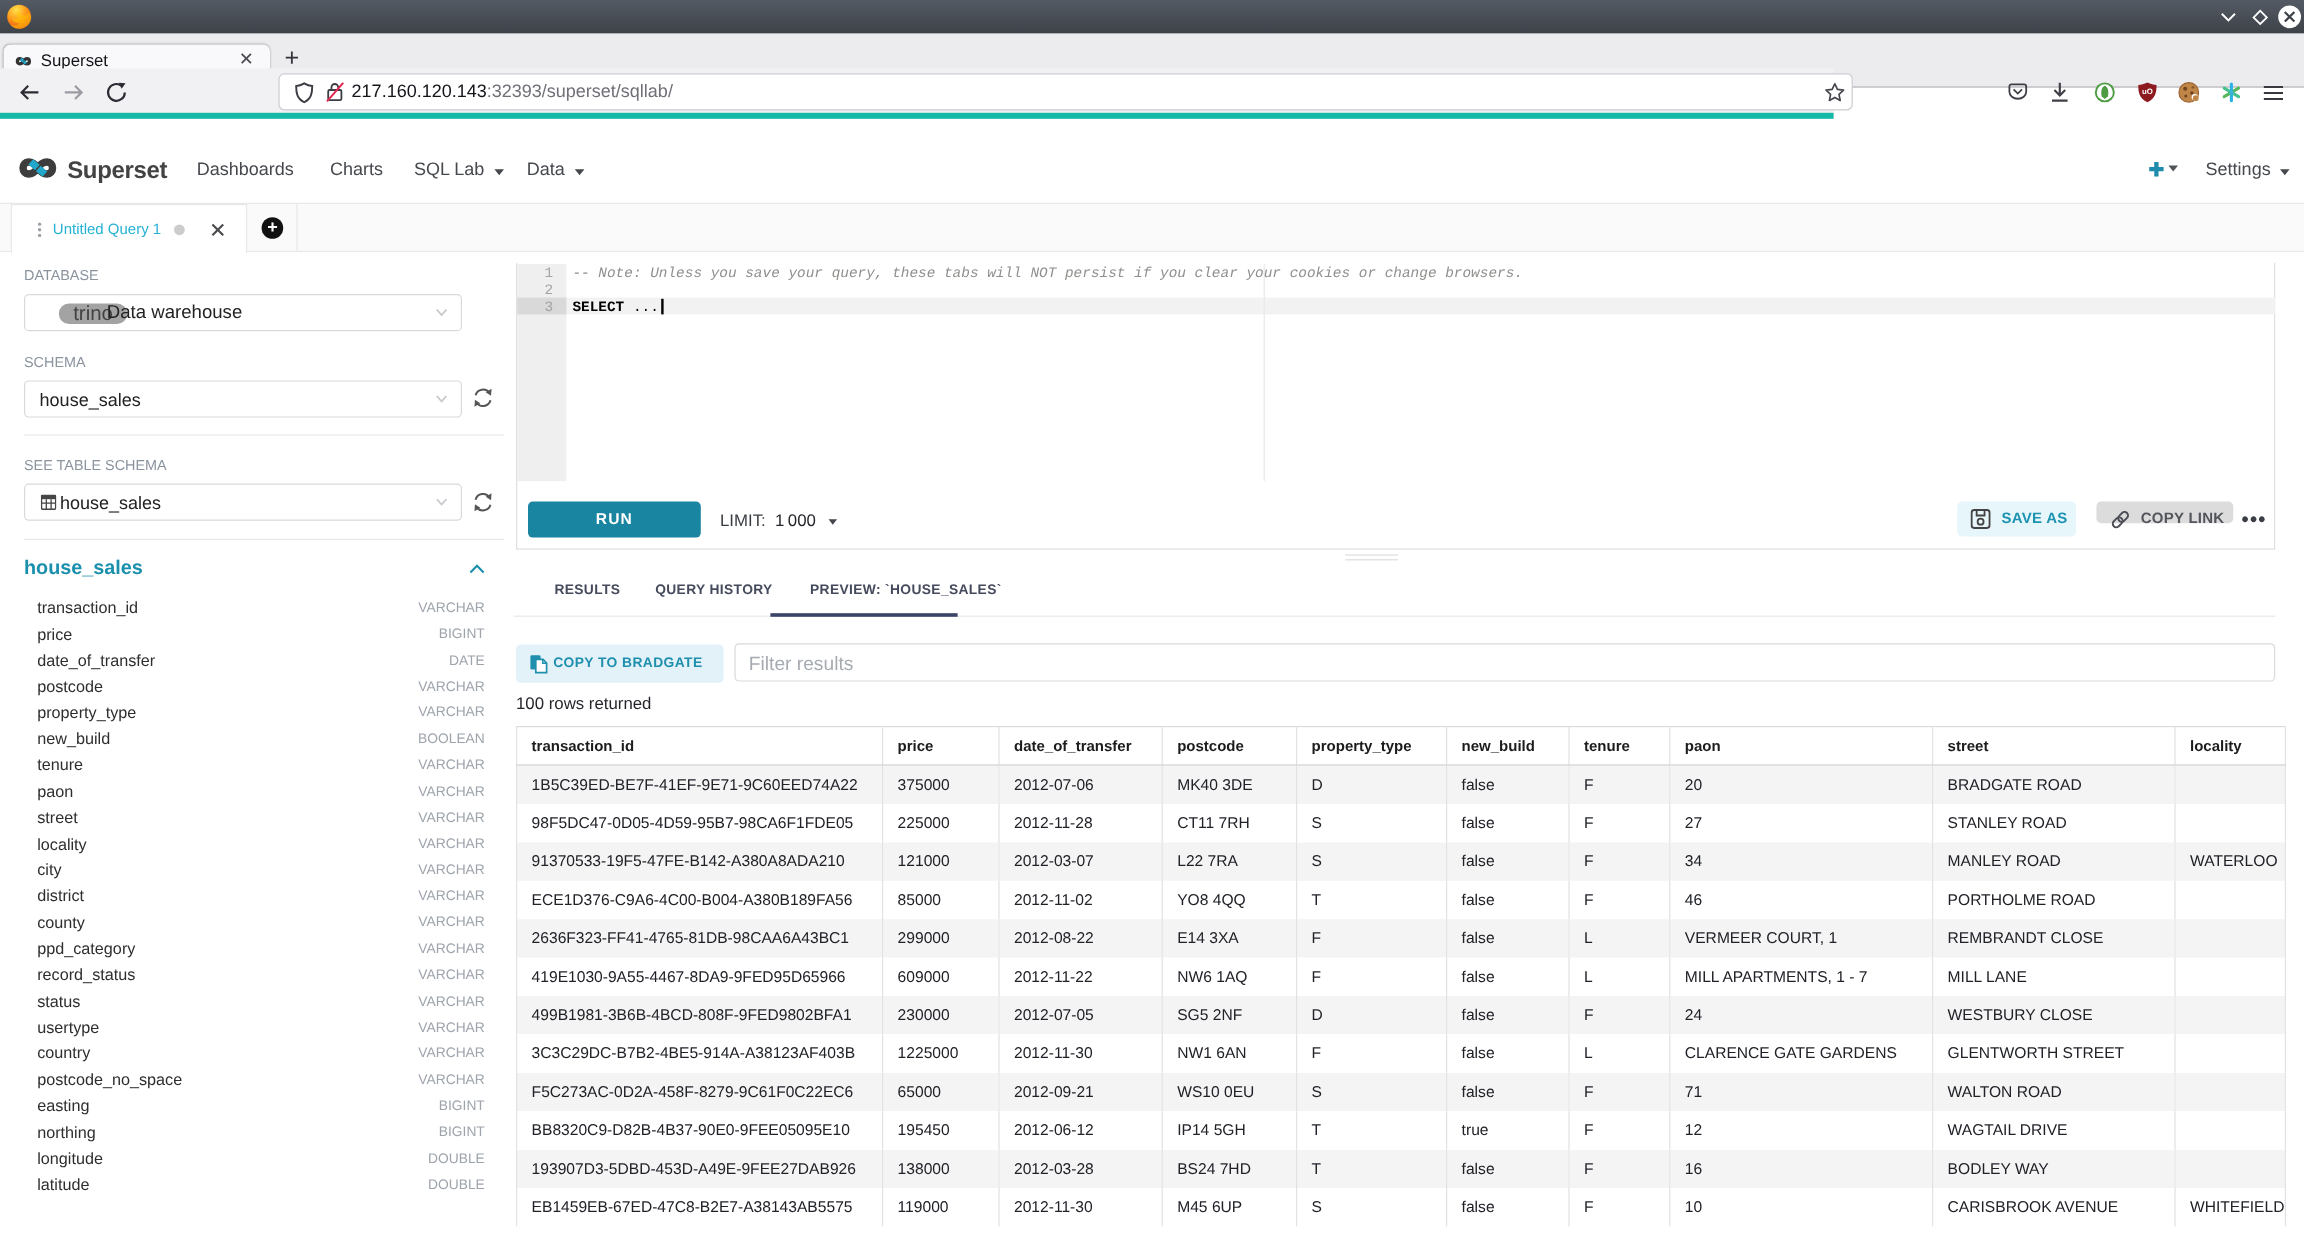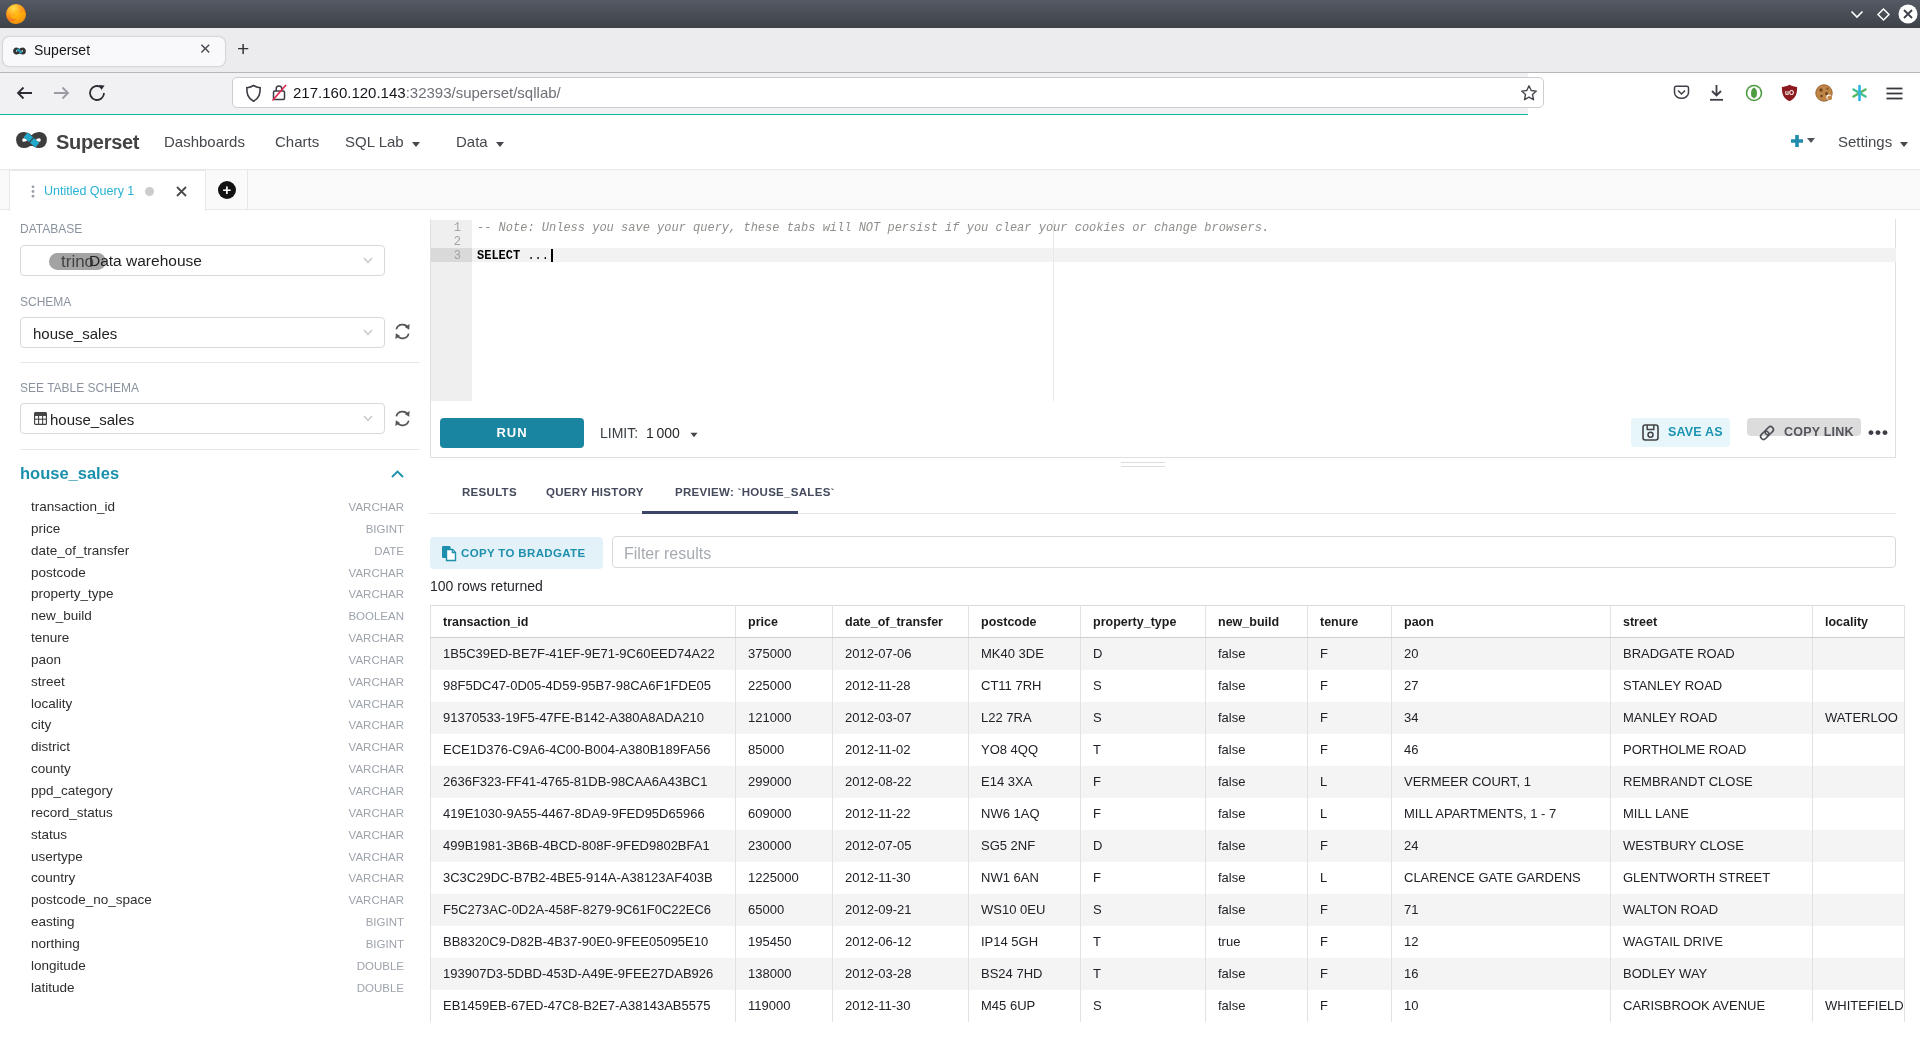--- a/index.html
+++ b/index.html
@@ -8,21 +8,21 @@
 .abs { position:absolute; }
 
 
 #titlebar { left:0; top:0; width:1920px; height:28px; background:linear-gradient(#545a63,#3d4249); }
 #titletext { left:0; top:5px; width:1920px; text-align:center; color:#fbfbfe; font-size:14px; }
 #tabstrip { left:0; top:28px; width:1920px; height:45px; background:#ececee; border-bottom:1px solid #b6b7bb; }
 #btab { left:3px; top:9px; width:222px; height:29px; background:#f9f9fb; border-radius:6px; box-shadow:0 0 2px rgba(0,0,0,.35); }
 #btab-title { left:31px; top:5px; font-size:14px; color:#15141a; }
 #btab-x { left:196px; top:3px; font-size:15px; color:#4a4a52; }
 #bplus { left:237px; top:9px; font-size:21px; color:#33343a; font-weight:400; }
-#urlrow { left:0; top:73px; width:1528px; height:42px; background:#f1f1f3; border-bottom:1px solid #14b8a6; }
+#urlrow { left:0; top:57px; width:1528px; height:42px; background:#f1f1f3; border-bottom:5px solid #14b8a6; }
 #urlfield { left:232px; top:4px; width:1312px; height:31px; background:#fff; border:1px solid #ccccd2; border-radius:5px; }
 #urltext { left:293px; top:11px; font-size:15px; color:#15141a; }
 #urltext span { color:#6f6f78; }
 
 
 #navbar { left:0; top:115px; width:1920px; height:54px; background:#fff; }
 .navitem { top:18px; font-size:15px; color:#45484d; }
 #sslogotext { left:56px; top:16px; font-size:20px; font-weight:bold; color:#434343; letter-spacing:-0.3px; }
 .caret { width:0; height:0; border-left:4.5px solid transparent; border-right:4.5px solid transparent; border-top:5px solid #45484d; display:inline-block; }
 
@@ -188,21 +188,21 @@
 
   <div class="abs" id="navbar">
     <svg class="abs" style="left:11px; top:14px;" width="41" height="22" viewBox="0 0 41 22">
       <path d="M8.2,11 C8.2,4.4 16.2,4.4 20.5,11 C24.8,17.6 32.8,17.6 32.8,11 C32.8,4.4 24.8,4.4 20.5,11 C16.2,17.6 8.2,17.6 8.2,11 Z" fill="none" stroke="#3d3d3d" stroke-width="6.2"></path>
       <path d="M14.6,5.9 L20.1,10.6 M20.9,11.4 L26.4,16.1" stroke="#20a7c9" stroke-width="6"></path>
     </svg>
     <div class="abs" id="sslogotext">Superset</div>
     <div class="abs navitem" style="left:164px;">Dashboards</div>
     <div class="abs navitem" style="left:275px;">Charts</div>
     <div class="abs navitem" style="left:345px;">SQL Lab <span class="caret" style="margin-left:4px;"></span></div>
-    <div class="abs navitem" style="left:456px;">Data <span class="caret" style="margin-left:4px;"></span></div>
+    <div class="abs navitem" style="left:439px;">Data <span class="caret" style="margin-left:4px;"></span></div>
     <svg class="abs" style="left:1790px; top:19px;" width="14" height="14" viewBox="0 0 14 14">
         <path d="M7 1 V13 M1 7 H13" stroke="#1f8cab" stroke-width="3.6"></path>
       </svg>
     <span class="abs caret" style="left:1807px; top:23px; border-top-color:#515459;"></span>
     <div class="abs navitem" style="left:1838px;">Settings <span class="caret" style="margin-left:4px;"></span></div>
   </div>
 
   <div class="abs" id="qtabs">
     <div class="abs" id="qtab-active">
       <svg class="abs" style="left:21px; top:14px;" width="4" height="13" viewBox="0 0 4 13">

